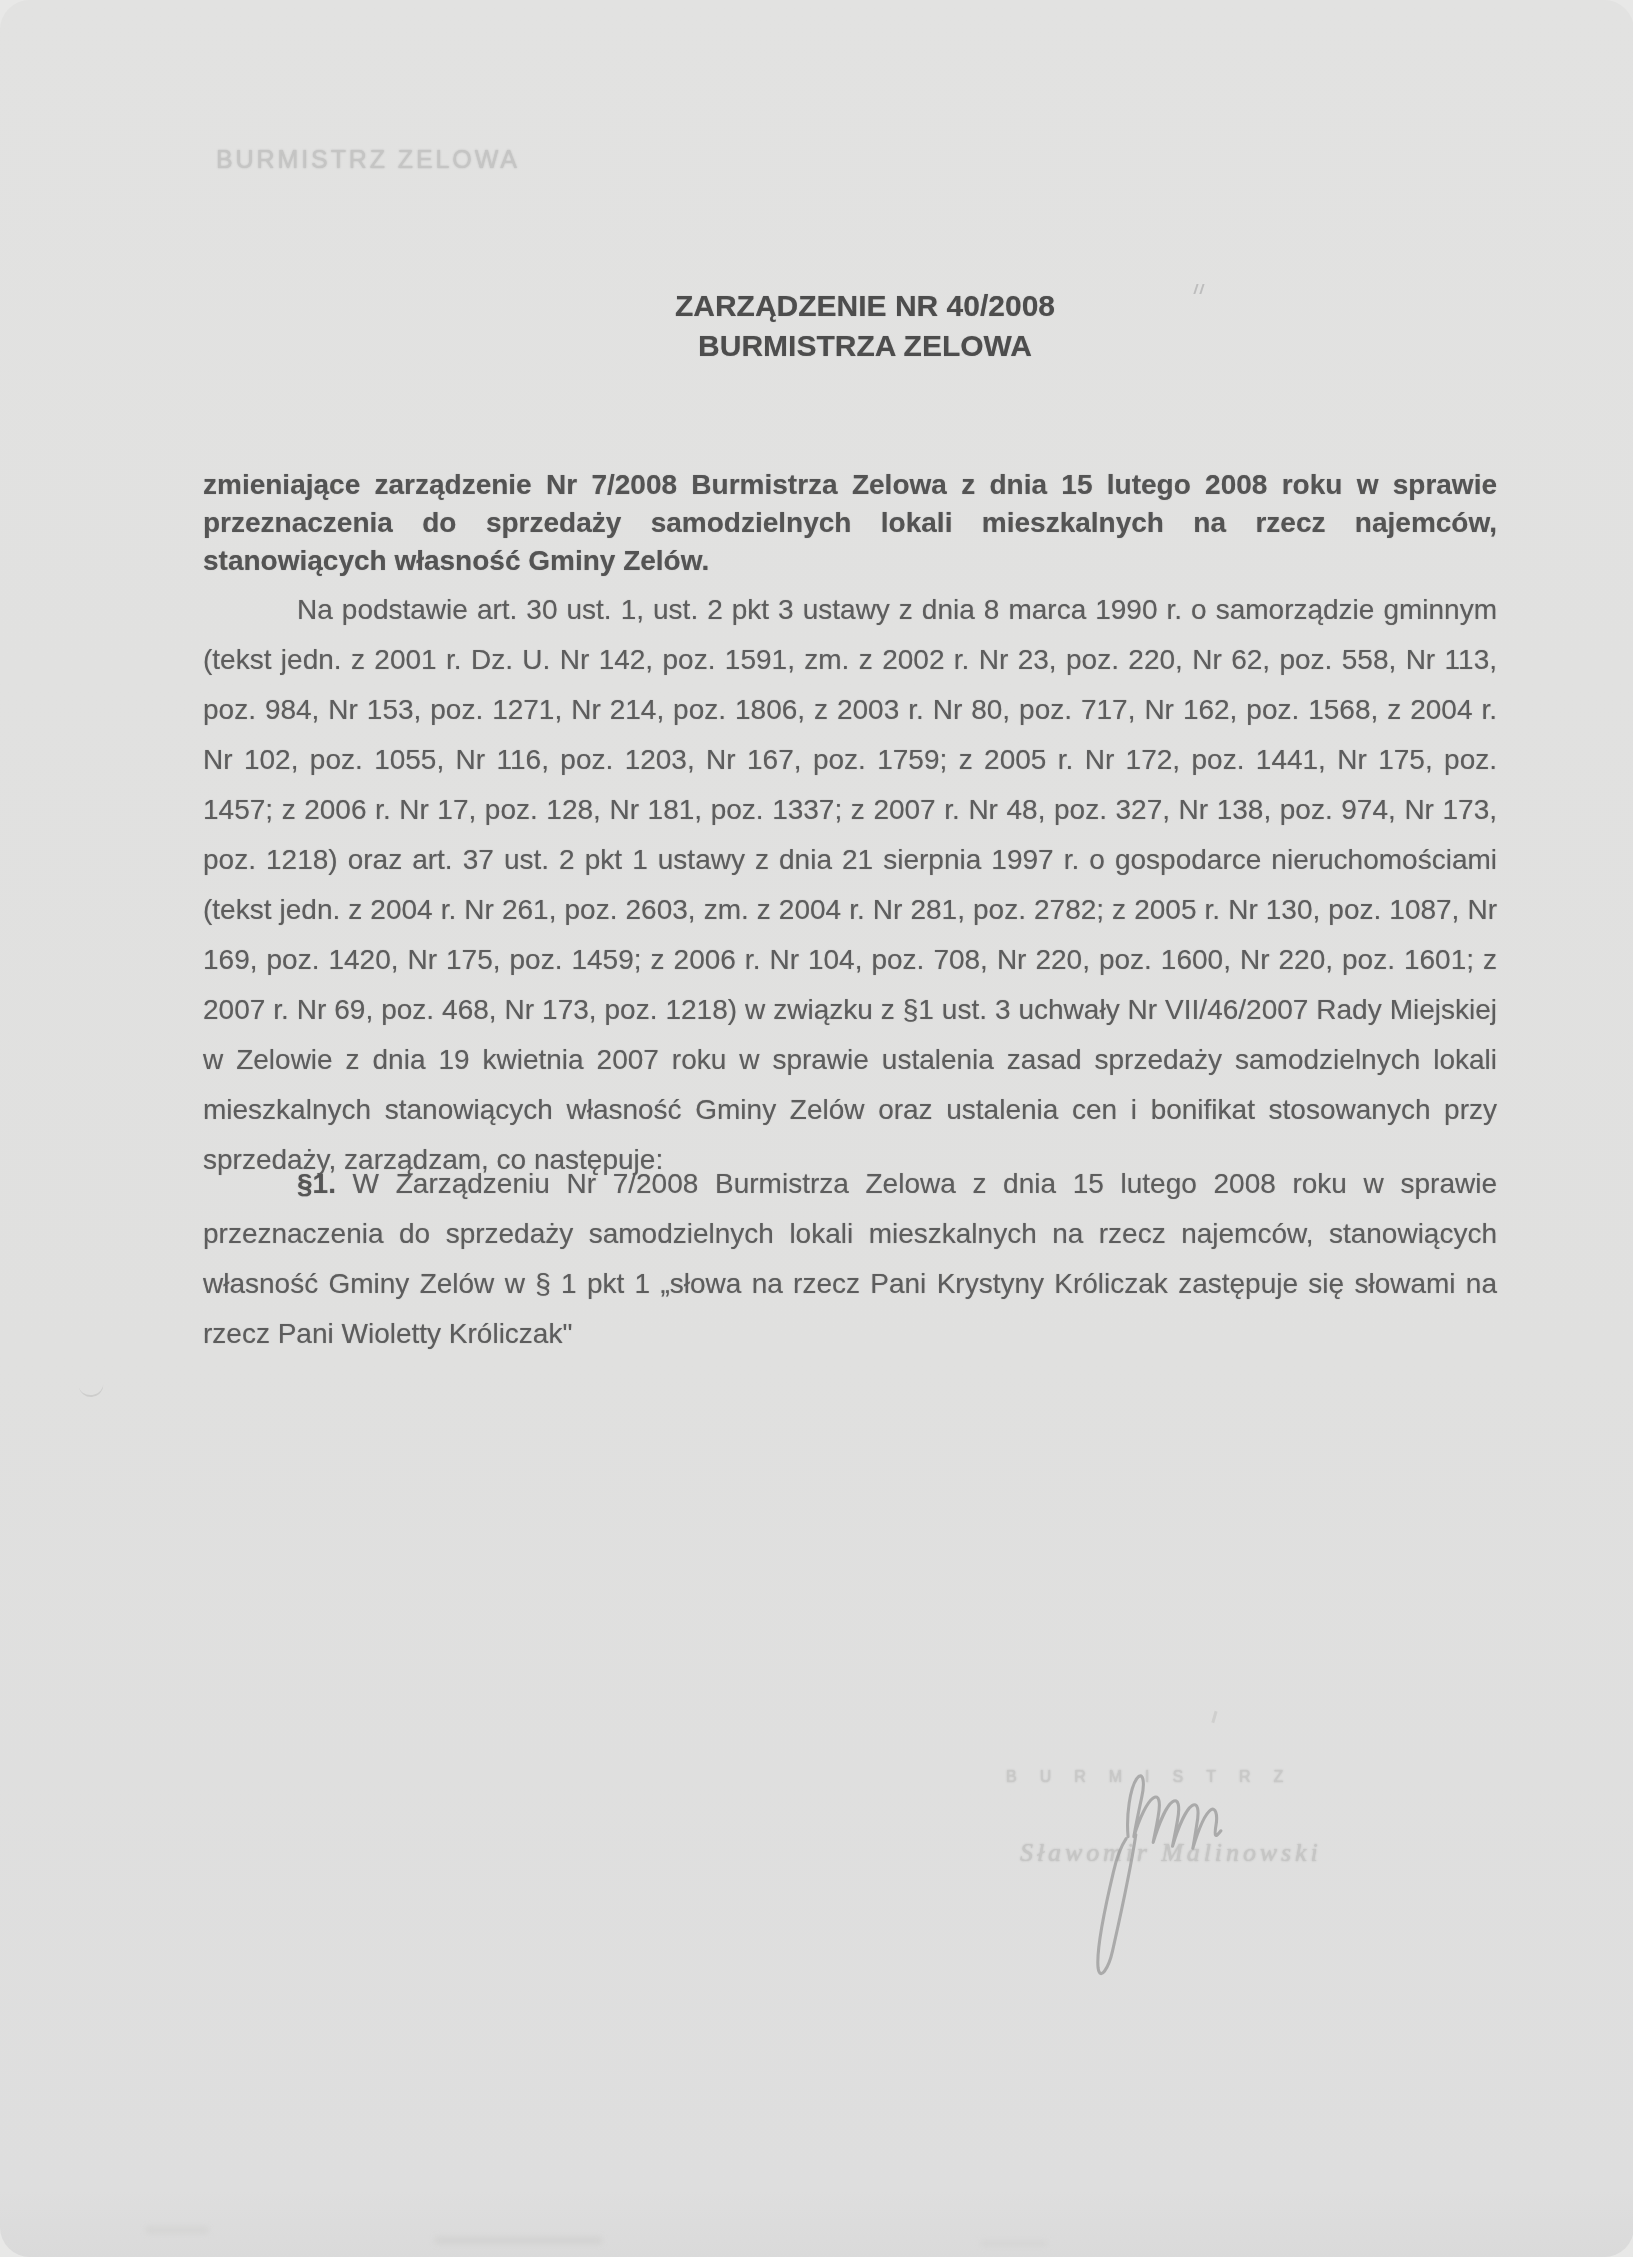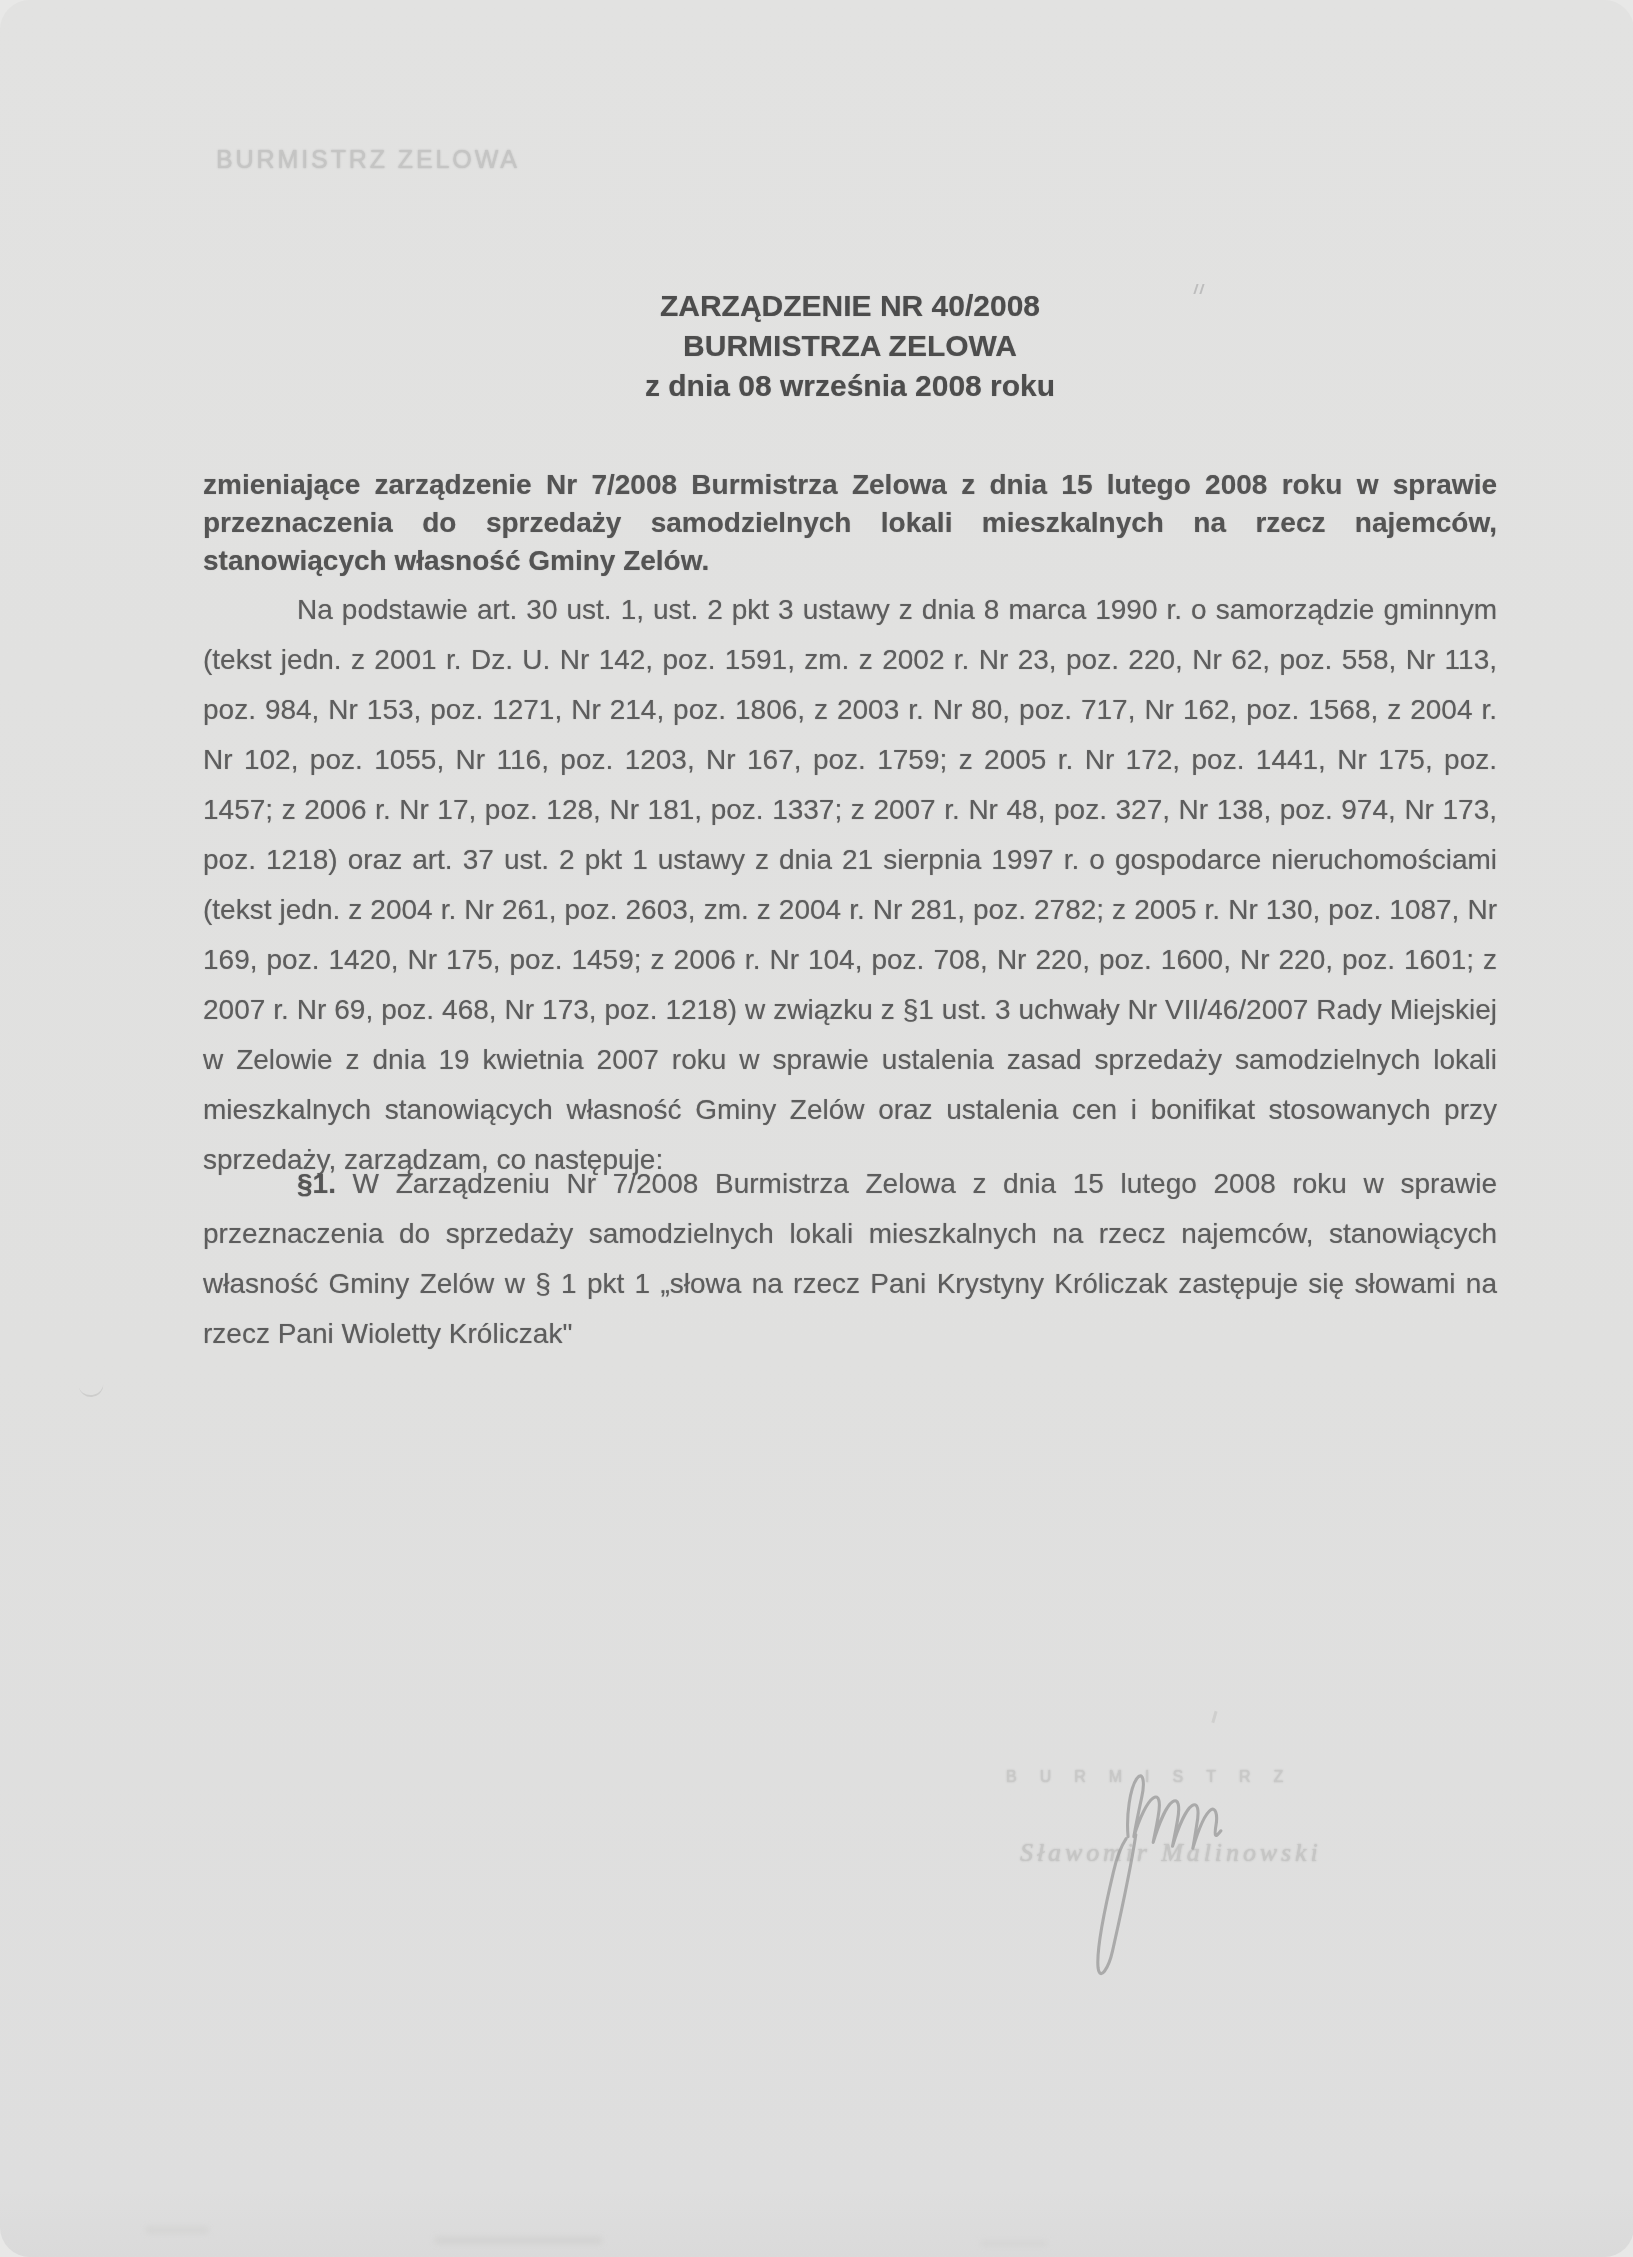--- a/index.html
+++ b/index.html
@@ -17,21 +17,21 @@
   }
   .soft{ text-shadow:0 0 1px rgba(95,95,95,.55); }
   .faint{ text-shadow:0 0 1.9px rgba(170,170,170,.8); }
 
   .stamp-top{
     position:absolute;left:216px;top:145px;
     font-size:25px;color:#c5c5c4;letter-spacing:2.9px;
   }
 
   .title-block{
-    position:absolute;left:203px;top:286px;width:1294px;
+    position:absolute;left:218px;top:286px;width:1294px;
     text-align:center;font-weight:bold;
     font-size:30px;line-height:40px;color:#4d4d4d;
   }
 
   .subject{
     position:absolute;left:203px;top:442px;width:1294px;
     font-weight:bold;font-size:28px;line-height:38px;
     text-align:justify;color:#545454;margin-top:24px;
   }
 
@@ -79,21 +79,20 @@
 </head>
 <body>
 
 <div class="page">
 
   <div class="stamp-top faint">BURMISTRZ ZELOWA</div>
 
   <div class="title-block soft">
     <div>ZARZĄDZENIE NR 40/2008</div>
     <div>BURMISTRZA ZELOWA</div>
-    <div>z dnia 08 września 2008 roku</div>
   </div>
 
   <div class="artifact-prime">
       <i></i>
       <i></i>
     </div>
 
   <div class="subject soft">zmieniające zarządzenie Nr 7/2008 Burmistrza Zelowa z dnia 15 lutego 2008 roku  w sprawie przeznaczenia do sprzedaży samodzielnych  lokali mieszkalnych  na rzecz najemców, stanowiących  własność Gminy Zelów.</div>
 
   <div class="body-par legal soft">Na podstawie art. 30 ust. 1, ust. 2 pkt 3 ustawy z dnia 8 marca 1990 r. o samorządzie gminnym (tekst jedn. z 2001 r. Dz. U. Nr 142, poz. 1591, zm. z 2002 r. Nr 23, poz. 220, Nr 62, poz. 558, Nr 113, poz. 984, Nr 153, poz. 1271, Nr 214, poz. 1806, z 2003 r. Nr 80, poz. 717, Nr 162, poz. 1568, z 2004 r. Nr 102, poz. 1055, Nr 116, poz. 1203, Nr 167, poz. 1759; z 2005 r. Nr 172, poz. 1441, Nr 175, poz. 1457; z 2006 r. Nr 17, poz. 128, Nr 181, poz. 1337; z 2007 r. Nr 48, poz. 327, Nr 138, poz. 974, Nr 173, poz. 1218) oraz art. 37 ust. 2 pkt 1 ustawy z dnia 21 sierpnia 1997 r. o gospodarce nieruchomościami (tekst jedn. z 2004 r. Nr 261, poz. 2603, zm. z 2004 r. Nr 281, poz. 2782; z 2005 r. Nr 130, poz. 1087, Nr 169, poz. 1420, Nr 175, poz. 1459; z 2006 r. Nr 104, poz. 708, Nr 220, poz. 1600, Nr 220, poz. 1601; z 2007 r. Nr 69, poz. 468, Nr 173, poz. 1218) w związku z §1 ust. 3 uchwały Nr VII/46/2007 Rady Miejskiej w Zelowie z dnia 19 kwietnia 2007 roku w sprawie ustalenia zasad sprzedaży samodzielnych lokali mieszkalnych stanowiących własność Gminy Zelów oraz ustalenia cen i bonifikat stosowanych przy sprzedaży, zarządzam, co następuje:</div>

